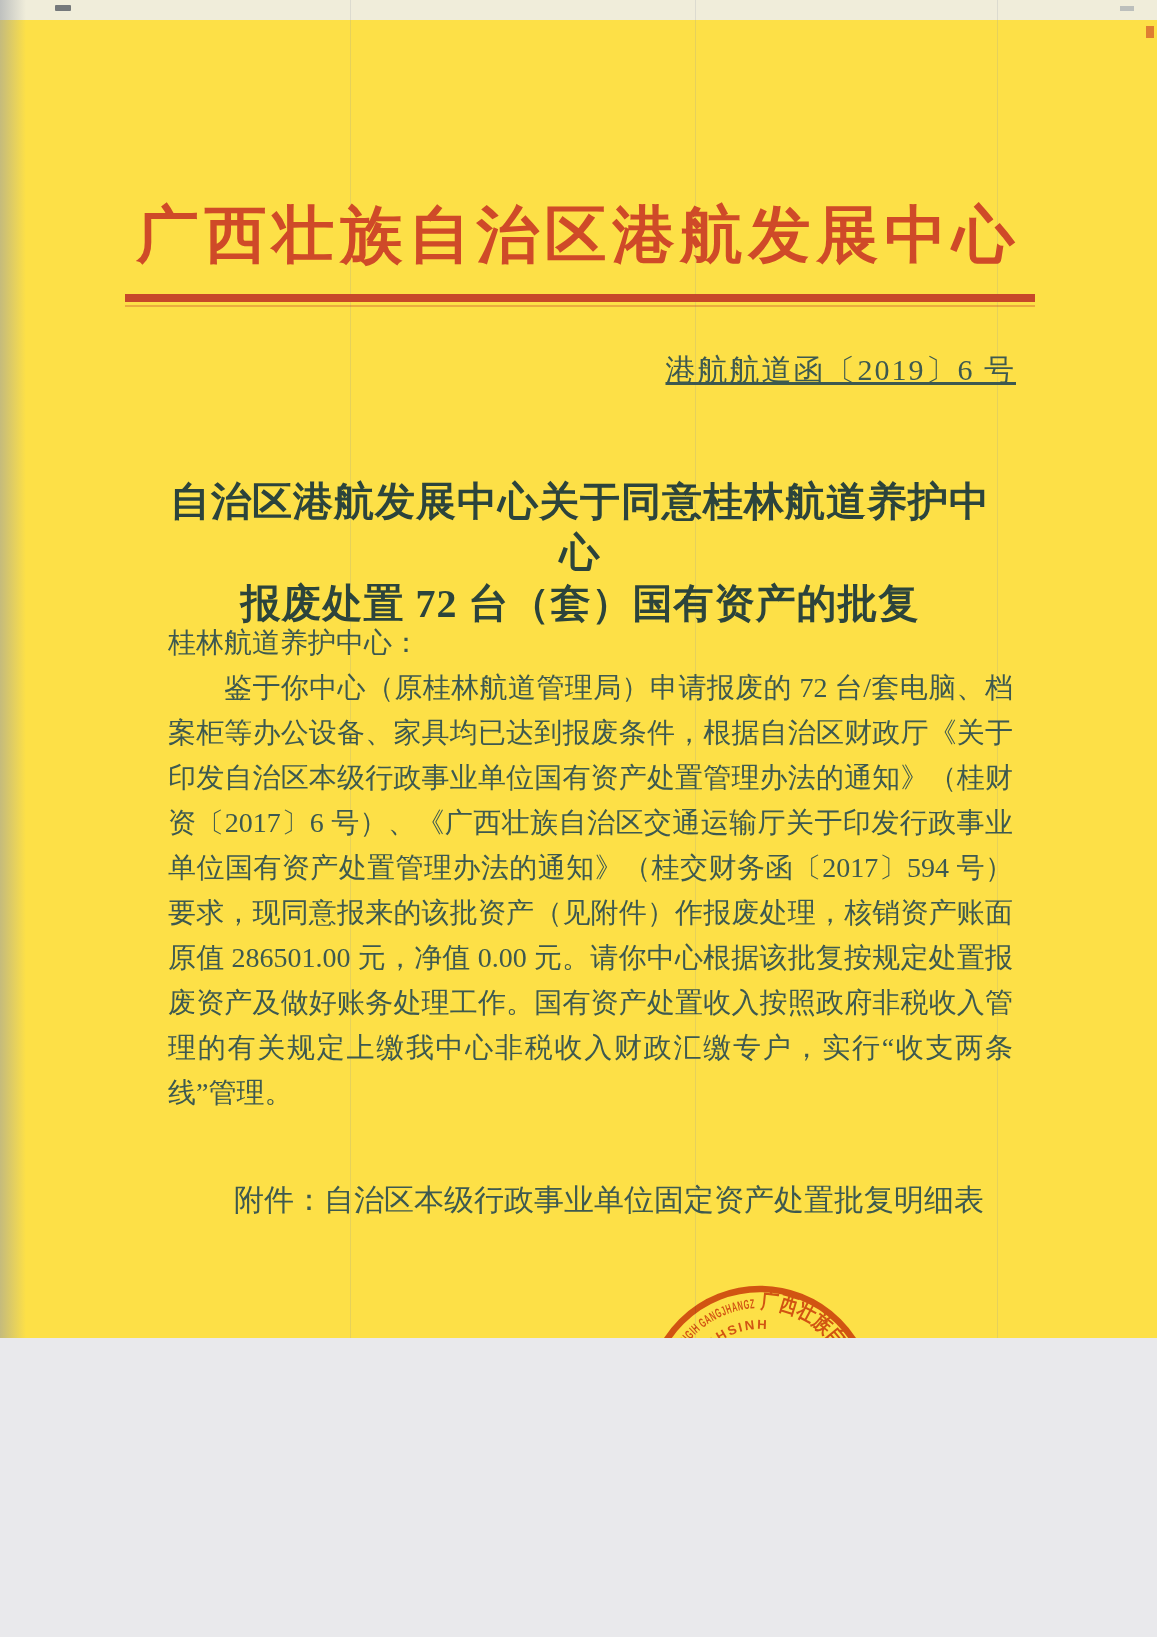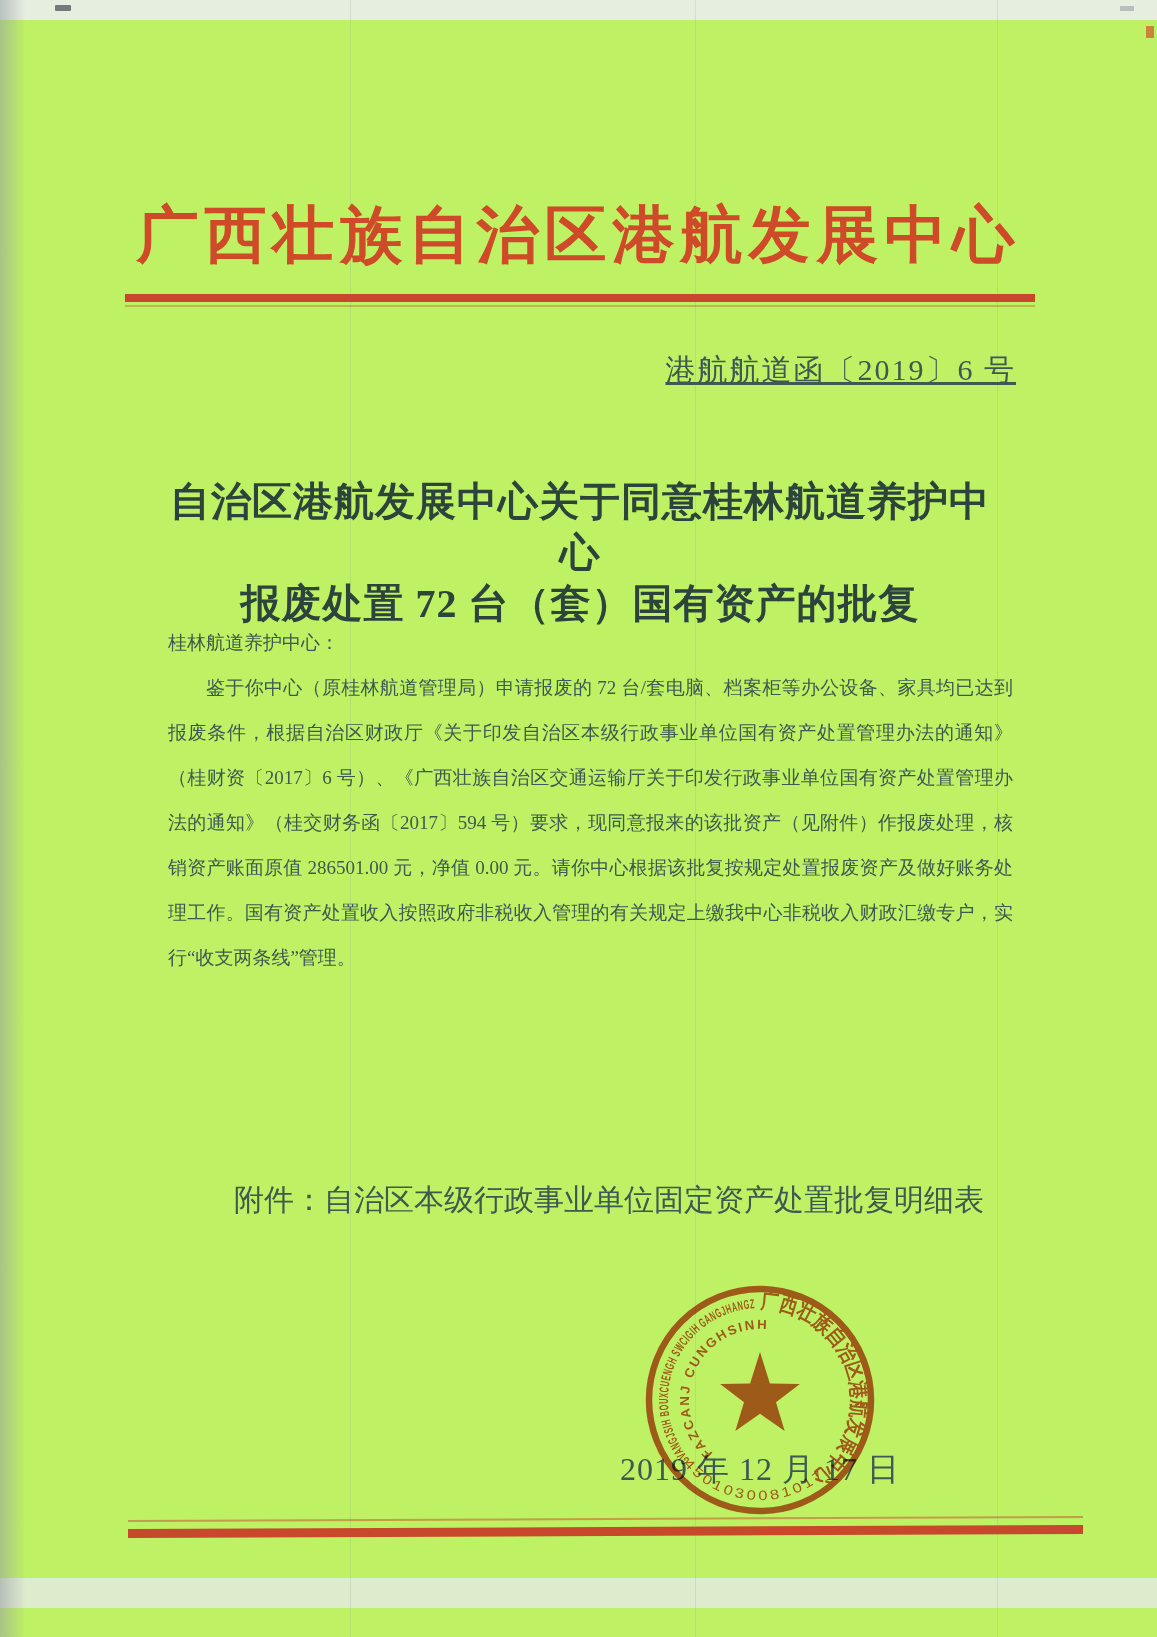--- a/index.html
+++ b/index.html
@@ -1,20 +1,20 @@
 <!DOCTYPE html>
 <html><head>
 <meta charset="utf-8">
 <style>
   html,body{margin:0;padding:0;background:#e9e9ec;}
   .page{
     position:relative;
-    width:1157px;height:1637px;
+    width:1157px;height:1338px;
     margin:0 auto;
-    background:#bef264;
+    background:#fde047;
     overflow:hidden;
     font-family:"Liberation Serif","DejaVu Serif",serif;
   }
   
   .top-band{position:absolute;left:0;top:0;width:1157px;height:20px;background:#edeff5;opacity:.85;}
   .bottom-band{position:absolute;left:0;top:1578px;width:1157px;height:30px;background:#e8eaf2;opacity:.75;}
   .left-edge{position:absolute;left:0;top:0;width:26px;height:1637px;
     background:linear-gradient(to right,rgba(150,156,168,.55),rgba(150,156,168,0));}
   .vline{position:absolute;top:0;width:1px;height:1637px;background:rgba(140,152,170,.20);}
   .vline.v1{left:350px;} .vline.v2{left:695px;} .vline.v3{left:997px;}
@@ -43,21 +43,21 @@
   .doc-title{
     position:absolute;left:150px;top:476px;width:860px;
     text-align:center;
     font-size:40px;line-height:51px;font-weight:bold;
     color:#2c443c;letter-spacing:1px;
   }
 
   
   .body-text{
     position:absolute;left:168px;top:620px;width:845px;
-    font-size:19px;line-height:45px;
+    font-size:28px;line-height:45px;
     color:#3d5950;
     text-align:justify;
   }
   .body-text p{margin:0;}
   .body-text p.indent{text-indent:2em;}
 
   .attachment{
     position:absolute;left:168px;top:1180px;width:845px;
     font-size:30px;color:#3d5950;
     padding-left:66px;box-sizing:border-box;

